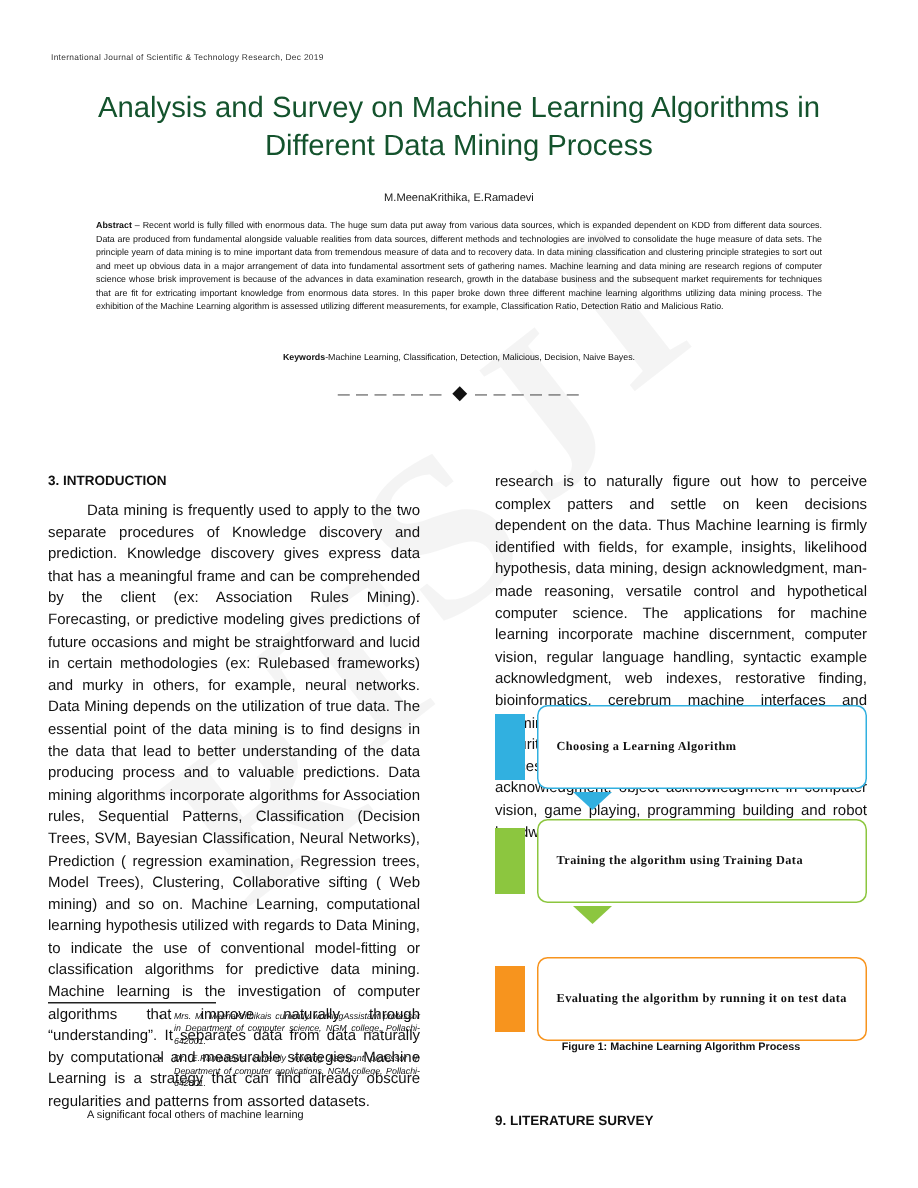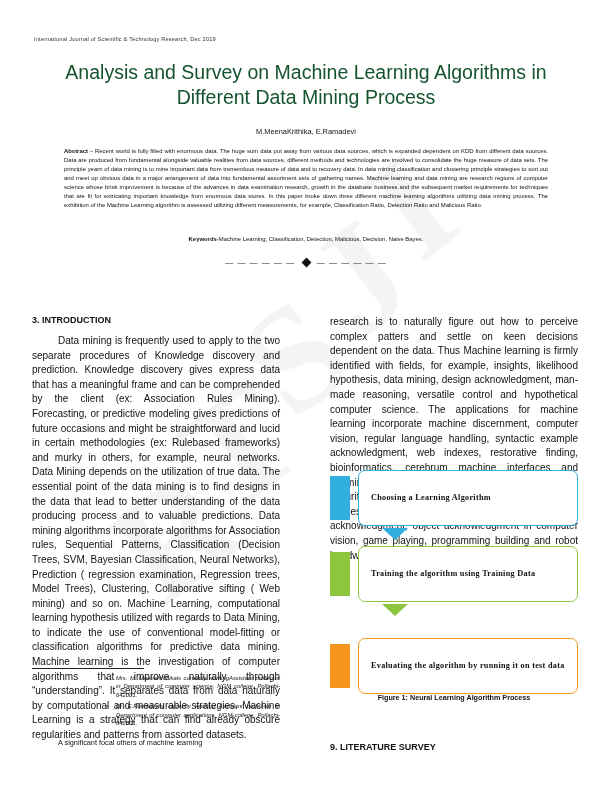--- a/index.html
+++ b/index.html
@@ -313,21 +313,21 @@
 
       <div class="chev" style="top:152px;margin-top:16px;">
         <div class="chev-bar" style="background:#f7941e;"></div>
         <div class="chev-box" style="border-color:#f7941e;">
           <span class="chev-text">Evaluating the algorithm by running it on test data</span>
         </div>
       </div>
 
     </div>
 
-    <div class="fig-caption">Figure 1: Neural Learning Algorithm Process</div>
+    <div class="fig-caption">Figure 1: Machine Learning Algorithm Process</div>
 
     <div class="lit-head">9. LITERATURE SURVEY</div>
 
     <div class="footnote">
       <div class="footnote-rule"></div>
       <p class="bio"><span class="bullet">•</span><span>Mrs. M. MeenaKrithikais currently workingAssistant professor in Department of computer science, NGM college, Pollachi-642001.</span></p>
       <p class="bio"><span class="bullet">•</span><span>Dr. E.Ramadeviis currently working Assistant professor in Department of computer applications, NGM college, Pollachi-642001.</span></p>
     </div>
 
     <div class="bottom-left-para">A significant focal others of machine learning</div>

